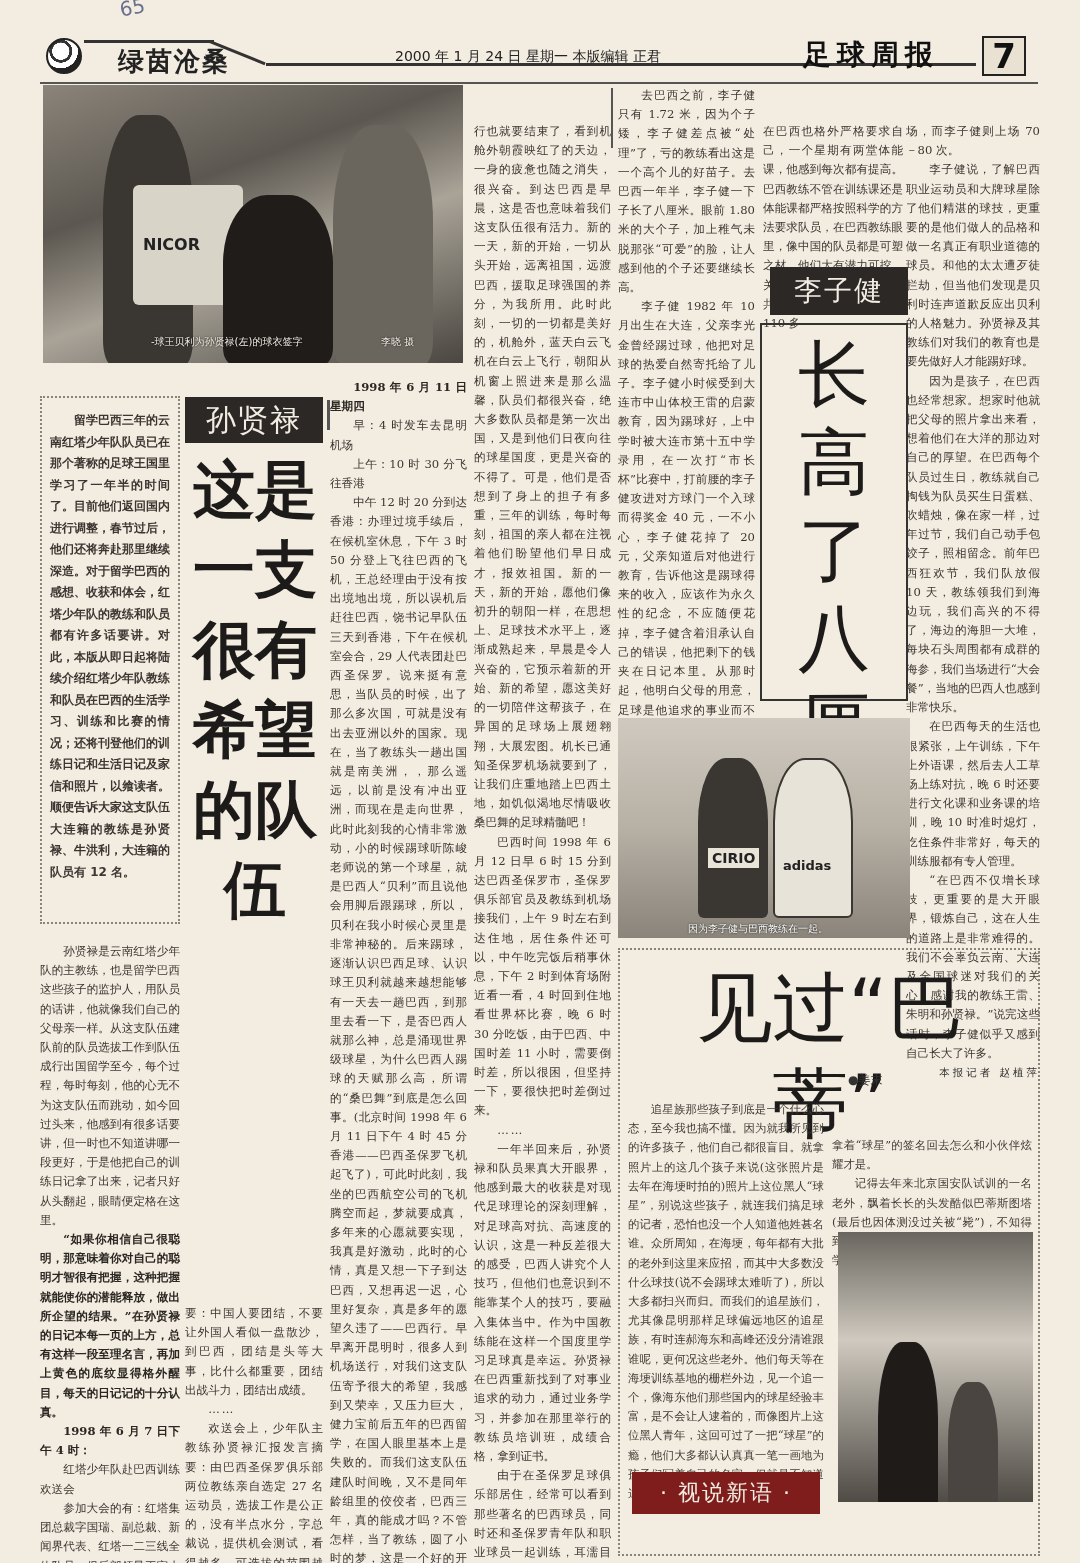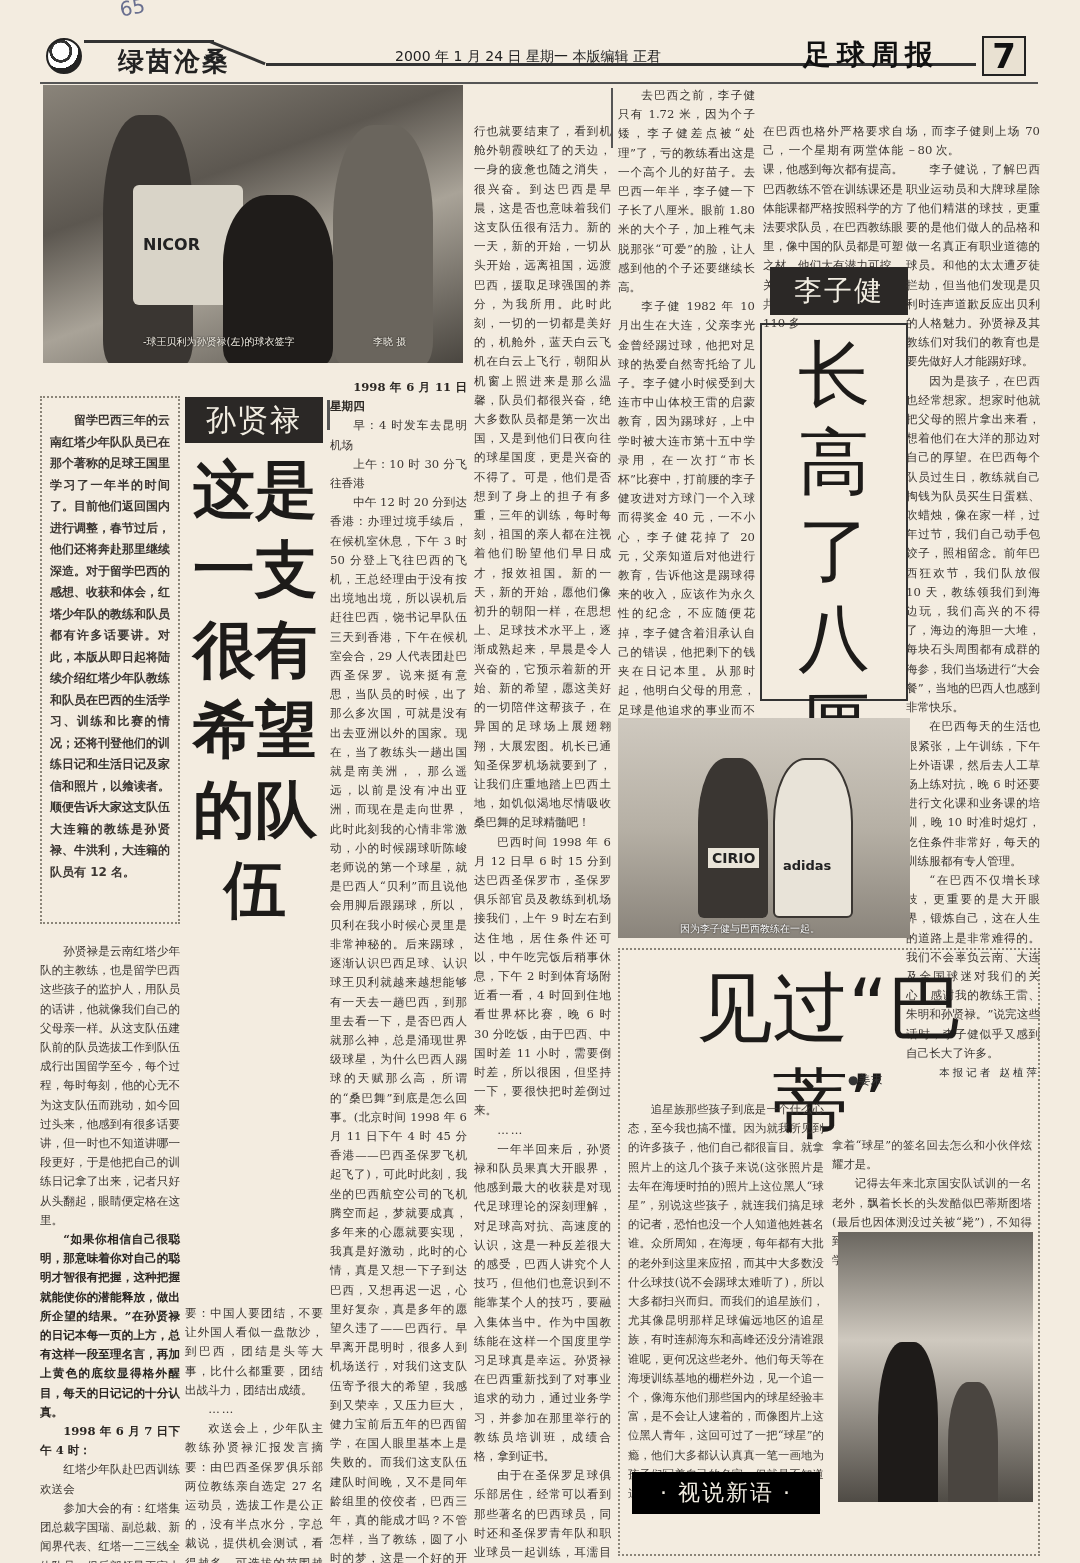--- a/index.html
+++ b/index.html
@@ -23,21 +23,21 @@
   .mh-line-bottom { left: 226px; top: 33px; width: 710px; height: 3px; background: #333; }
   .dateline { left: 355px; top: 18px; font-family: "DejaVu Sans", sans-serif; font-size: 14px; color: #222; white-space: nowrap; }
   .paper-name { left: 763px; top: 6px; font-family: "DejaVu Sans", sans-serif; font-weight: bold; font-size: 28px; letter-spacing: 6px; color: #111; }
   .page-num { left: 942px; top: 6px; width: 44px; height: 40px; border: 2px solid #222; font-family: "DejaVu Sans", sans-serif; font-weight: bold; font-size: 34px; line-height: 36px; text-align: center; color: #111; background: #e9e1d2; }
   .mh-rule { left: 40px; top: 82px; width: 998px; height: 2px; background: #555; }
 
   
   .photo { background: linear-gradient(160deg, #8a847a 0%, #5c5750 35%, #a9a398 60%, #4a4640 100%); overflow: hidden; }
   .photo1 { left: 43px; top: 85px; width: 420px; height: 278px; }
   .photo1 .fig { position: absolute; border-radius: 40% 40% 10% 10%; }
-  .photo-caption { position: absolute; color: #f4f0e6; font-family: "DejaVu Sans", sans-serif; font-size: 10px; text-shadow: 0 0 2px #000; white-space: nowrap; }
+  .photo-caption { position: absolute; color: #f4f0e6; font-family: "DejaVu Sans", sans-serif; font-size: 10px; text-shadow: 0 0 2px #000; white-space: nowrap; margin-left: 8px; }
 
   
   .col { font-size: 11.6px; line-height: 19.2px; color: #3b3632; text-align: justify; }
   .col p { text-indent: 2em; }
   .col p.ni { text-indent: 0; margin-top: 36px; }
   .bold { font-weight: bold; color: #2a2622; }
   .byline { text-align: right; font-size: 10.5px; letter-spacing: 3px; color: #333; }
   .ellipsis { text-indent: 2em; letter-spacing: 2px; }
 
   .intro-box { left: 40px; top: 396px; width: 140px; height: 528px; border: 2px dotted #8a8478; padding: 12px 8px; }
@@ -51,21 +51,21 @@
   .li-headline-box { left: 760px; top: 323px; width: 148px; height: 378px; border: 2px solid #333; }
   .li-headline { left: 772px; top: 330px; width: 124px; font-family: "DejaVu Sans", sans-serif; font-size: 72px; line-height: 88px; text-align: center; color: #1d1b19; }
 
   .photo2 { left: 618px; top: 718px; width: 292px; height: 220px; background: linear-gradient(180deg, #cfc9bf 0%, #b6b0a5 50%, #8a847b 100%); }
   .photo3 { left: 838px; top: 1232px; width: 195px; height: 270px; background: linear-gradient(180deg, #6a665f 0%, #cfc9bf 40%, #8f8a82 70%, #4f4b45 100%); }
 
   .babi-box { left: 618px; top: 948px; width: 422px; height: 608px; border: 2px dotted #8a8478; }
   .babi-title { left: 640px; top: 960px; width: 380px; font-family: "DejaVu Sans", sans-serif; font-size: 76px; line-height: 96px; color: #1d1b19; text-align: center; }
   .babi-author { left: 800px; top: 1072px; font-size: 12px; color: #333; margin-left: 48px; }
   .babi-col { font-family: "DejaVu Serif", serif; font-size: 11.4px; line-height: 19.2px; color: #3f3a35; }
-  .kanxin { left: 632px; top: 1472px; width: 188px; height: 42px; background: #000000; color: #f2ede2; font-family: "DejaVu Sans", sans-serif; font-size: 22px; line-height: 42px; text-align: center; letter-spacing: 2px; }
+  .kanxin { left: 632px; top: 1472px; width: 188px; height: 42px; background: #7f1d1d; color: #f2ede2; font-family: "DejaVu Sans", sans-serif; font-size: 22px; line-height: 42px; text-align: center; letter-spacing: 2px; }
 </style>
 </head>
 <body>
 
 <div class="abs handmark">65</div>
 
 <div class="abs masthead">
   <div class="abs ball"></div>
   <div class="abs mh-line-top"></div>
   <div class="abs mh-slant"></div>

